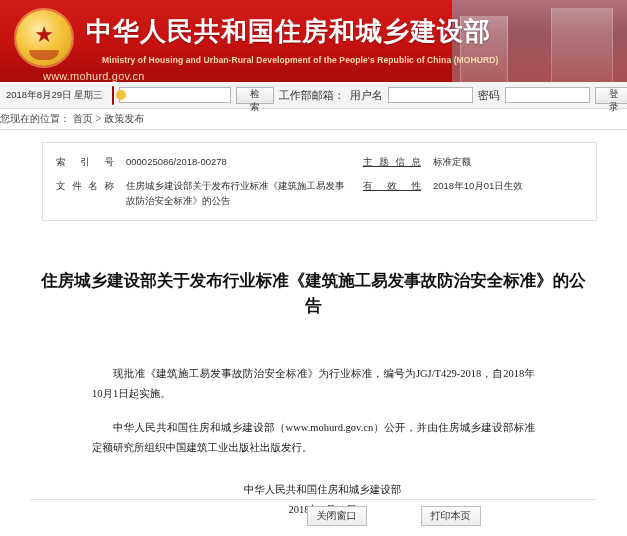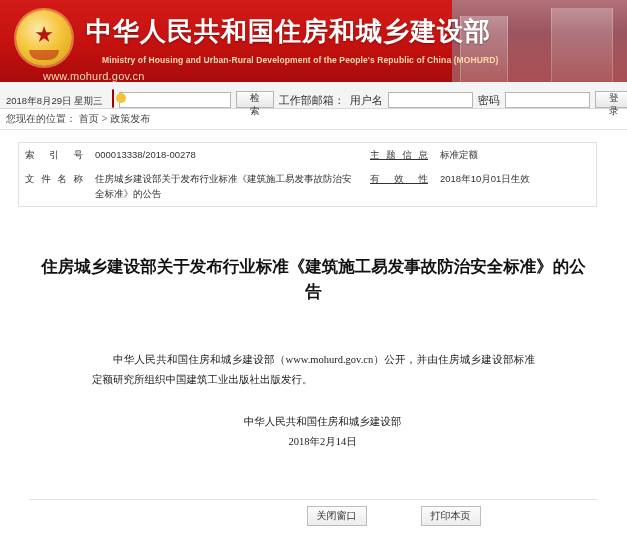--- a/index.html
+++ b/index.html
@@ -113,21 +113,21 @@
     color: #ffd9ad;
     font-weight: bold;
     white-space: nowrap;
     letter-spacing: .1px;
     margin-left: 16px;
   }
 
   
   .topbar {
     display: flex;
-    align-items: flex-end;
+    align-items: center;
     height: 26px;
     background: #f4f4f4;
     border-bottom: 1px solid #d9d9d9;
     padding: 0 6px;
     gap: 5px;
     font-size: 10px;
     color: #444;
   }
   .date-box {
     font-size: 9.5px;
@@ -182,31 +182,30 @@
     color: #333;
   }
   .topbar-right span { white-space: nowrap; }
 
   
   .breadcrumb {
     height: 20px;
     line-height: 20px;
     font-size: 10px;
     color: #444;
-    padding-left: 6px;
     border-bottom: 1px solid #e3e3e3;
     background: #fff;
   }
   .breadcrumb .sep { color: #888; }
 
   
   .meta-wrap {
     border: 1px solid #e0e0e0;
-    margin: 12px 30px 0 18px;
-    padding: 0;
+    margin: 12px 30px 0 42px;
+    padding: 7px;
   }
   table.meta {
     width: 100%;
     border-collapse: collapse;
     font-size: 9.5px;
     color: #333;
   }
   table.meta td {
     padding: 5px 6px;
     vertical-align: top;
@@ -332,37 +331,38 @@
     <span>首页</span>
     <span class="sep">&gt;</span>
     <span>政策发布</span>
   </div>
 
   <div class="meta-wrap">
     <table class="meta">
       <tbody>
           <tr>
         <td class="lbl">索引号</td>
-        <td class="val">000013338/2018-00278</td>
+        <td class="val">000025086/2018-00278</td>
         <td class="lbl2">主题信息</td>
         <td class="val2">标准定额</td>
       </tr>
       <tr>
         <td class="lbl">文件名称</td>
         <td class="val">住房城乡建设部关于发布行业标准《建筑施工易发事故防治安全标准》的公告</td>
         <td class="lbl2">有效性</td>
         <td class="val2">2018年10月01日生效</td>
       </tr>
     </tbody>
       </table>
   </div>
 
   <div class="doc-title">住房城乡建设部关于发布行业标准《建筑施工易发事故防治安全标准》的公告</div>
 
   <div class="doc-body">
+    <p>现批准《建筑施工易发事故防治安全标准》为行业标准，编号为JGJ/T429-2018，自2018年10月1日起实施。</p>
     <p>中华人民共和国住房和城乡建设部（www.mohurd.gov.cn）公开，并由住房城乡建设部标准定额研究所组织中国建筑工业出版社出版发行。</p>
   </div>
 
   <div class="signature">
     <div>中华人民共和国住房和城乡建设部</div>
     <div>2018年2月14日</div>
   </div>
 
   <div class="hr-foot"></div>
 

